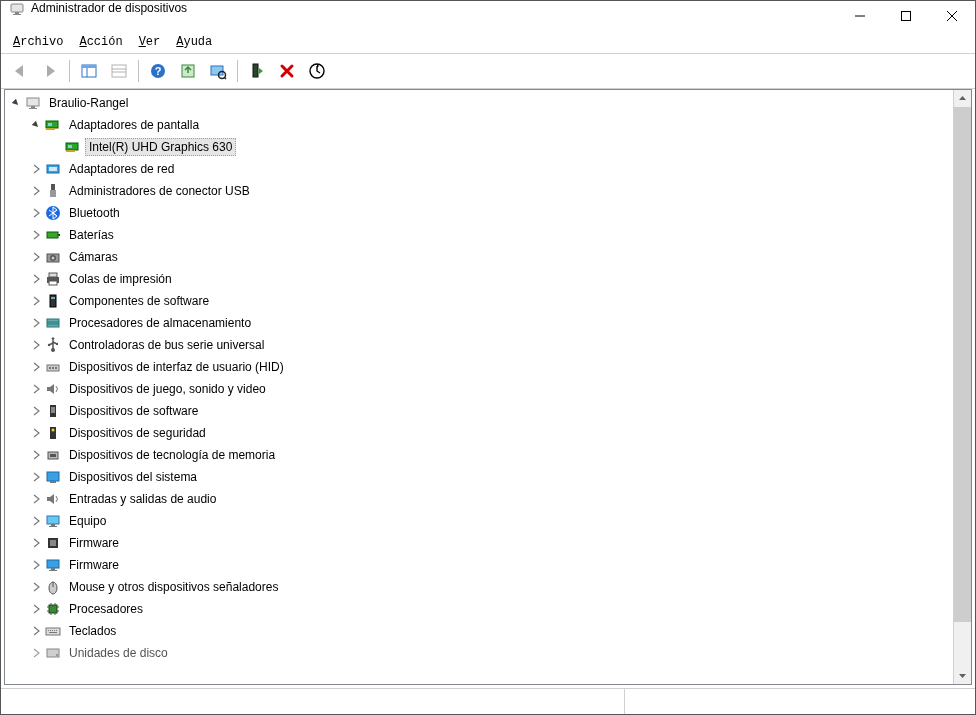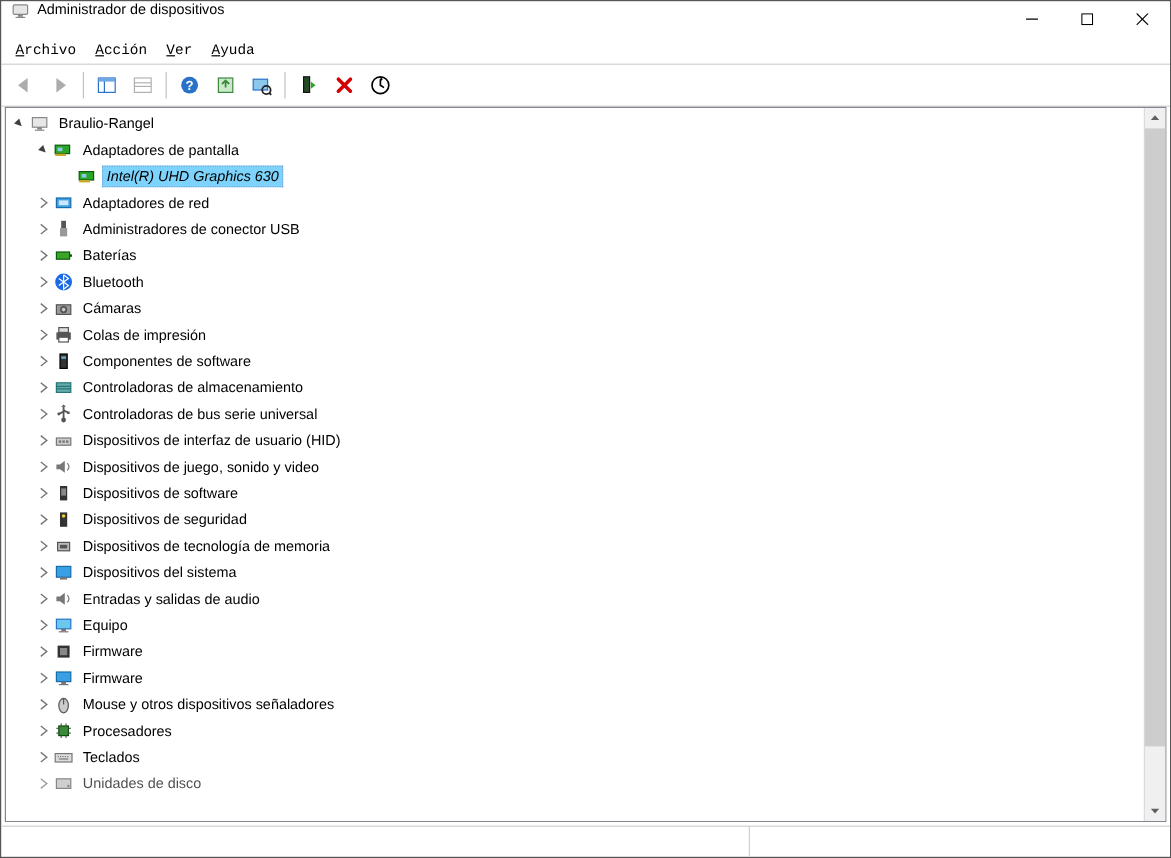--- a/index.html
+++ b/index.html
@@ -17,21 +17,21 @@
   .tbtn{width:26px;height:26px;display:flex;align-items:center;justify-content:center;border:1px solid transparent;border-radius:2px;margin:0 1px;}
   .tbtn.disabled{opacity:.45;}
   .tsep{width:1px;height:22px;background:#c0c0c0;margin:0 4px;}
   .content{flex:1;display:flex;border:1px solid #828790;margin:0 3px 3px 3px;min-height:0;}
   .tree{flex:1;overflow:hidden;position:relative;background:#fff;}
   .tree-scroll{position:absolute;inset:0;overflow-y:hidden;padding-top:2px;text-align:right;}
   .node{display:flex;align-items:center;height:22px;white-space:nowrap;}
   .toggle{width:14px;height:14px;display:flex;align-items:center;justify-content:center;color:#5a5a5a;font-size:10px;cursor:pointer;}
   .node .ic{width:16px;height:16px;margin:0 4px 0 2px;display:flex;align-items:center;justify-content:center;}
   .node .label{padding:1px 3px;border:1px solid transparent;border-radius:0;}
-  .node.selected .label{background:#7dd3fc;border:1px dotted #7aa7d8;font-style:italic;}
+  .node.selected .label{background:#e5e5e5;border:1px dotted #7aa7d8;}
   .scrollbar{width:17px;background:#f0f0f0;display:flex;flex-direction:column;border-left:1px solid #d0d0d0;}
   .sb-btn{height:17px;display:flex;align-items:center;justify-content:center;background:#f0f0f0;}
   .sb-track{flex:1;background:#f0f0f0;position:relative;}
   .sb-thumb{position:absolute;left:0;right:0;top:0;height:92%;background:#cdcdcd;}
   .statusbar{height:25px;border-top:1px solid #d0d0d0;display:flex;}
   .status-cell{border-right:1px solid #d0d0d0;height:100%;}
   .status-cell:first-child{width:64%;}
   .status-cell:last-child{flex:1;border-right:none;}
   svg{display:block;}
 </style>
@@ -227,39 +227,39 @@
             <span class="label">Administradores de conector USB</span>
           </div>
         <div class="node" style="padding-left:24px">
             <span class="toggle">
               <svg width="10" height="10" viewBox="0 0 10 10">
                 <path d="M3 1 L8 5 L3 9" fill="none" stroke="#777" stroke-width="1.2"></path>
               </svg>
             </span>
             <span class="ic">
               <svg width="16" height="16" viewBox="0 0 16 16">
+                <circle cx="8" cy="8" r="7" fill="#1a6ae6"></circle>
+                <path d="M8 2 L12 5 L8 8 L12 11 L8 14 L8 2 M4 5 L12 11 M4 11 L12 5" fill="none" stroke="#fff" stroke-width="1"></path>
+              </svg>
+            </span>
+            <span class="label">Bluetooth</span>
+          </div>
+        <div class="node" style="padding-left:24px">
+            <span class="toggle">
+              <svg width="10" height="10" viewBox="0 0 10 10">
+                <path d="M3 1 L8 5 L3 9" fill="none" stroke="#777" stroke-width="1.2"></path>
+              </svg>
+            </span>
+            <span class="ic">
+              <svg width="16" height="16" viewBox="0 0 16 16">
                 <rect x="2" y="5" width="11" height="6" fill="#3aa52a" stroke="#0a5a0a"></rect>
                 <rect x="13" y="7" width="2" height="2" fill="#0a5a0a"></rect>
               </svg>
             </span>
             <span class="label">Baterías</span>
-          </div>
-        <div class="node" style="padding-left:24px">
-            <span class="toggle">
-              <svg width="10" height="10" viewBox="0 0 10 10">
-                <path d="M3 1 L8 5 L3 9" fill="none" stroke="#777" stroke-width="1.2"></path>
-              </svg>
-            </span>
-            <span class="ic">
-              <svg width="16" height="16" viewBox="0 0 16 16">
-                <circle cx="8" cy="8" r="7" fill="#1a6ae6"></circle>
-                <path d="M8 2 L12 5 L8 8 L12 11 L8 14 L8 2 M4 5 L12 11 M4 11 L12 5" fill="none" stroke="#fff" stroke-width="1"></path>
-              </svg>
-            </span>
-            <span class="label">Bluetooth</span>
           </div>
         <div class="node" style="padding-left:24px">
             <span class="toggle">
               <svg width="10" height="10" viewBox="0 0 10 10">
                 <path d="M3 1 L8 5 L3 9" fill="none" stroke="#777" stroke-width="1.2"></path>
               </svg>
             </span>
             <span class="ic">
               <svg width="16" height="16" viewBox="0 0 16 16">
                 <rect x="2" y="5" width="12" height="8" fill="#999" stroke="#555"></rect>
@@ -304,21 +304,21 @@
                 <path d="M3 1 L8 5 L3 9" fill="none" stroke="#777" stroke-width="1.2"></path>
               </svg>
             </span>
             <span class="ic">
               <svg width="16" height="16" viewBox="0 0 16 16">
                 <rect x="2" y="4" width="12" height="8" fill="#6aa" stroke="#277"></rect>
                 <line x1="2" y1="7" x2="14" y2="7" stroke="#277"></line>
                 <line x1="2" y1="9" x2="14" y2="9" stroke="#277"></line>
               </svg>
             </span>
-            <span class="label">Controladoras de almacenamiento</span>
+            <span class="label">Procesadores de almacenamiento</span>
           </div>
         <div class="node" style="padding-left:24px">
             <span class="toggle">
               <svg width="10" height="10" viewBox="0 0 10 10">
                 <path d="M3 1 L8 5 L3 9" fill="none" stroke="#777" stroke-width="1.2"></path>
               </svg>
             </span>
             <span class="ic">
               <svg width="16" height="16" viewBox="0 0 16 16">
                 <circle cx="8" cy="13" r="2" fill="#555"></circle>

